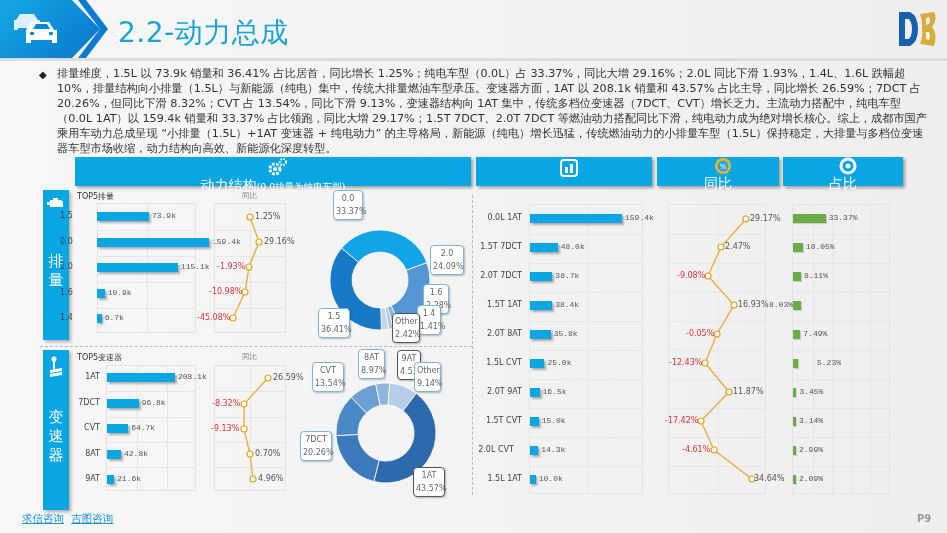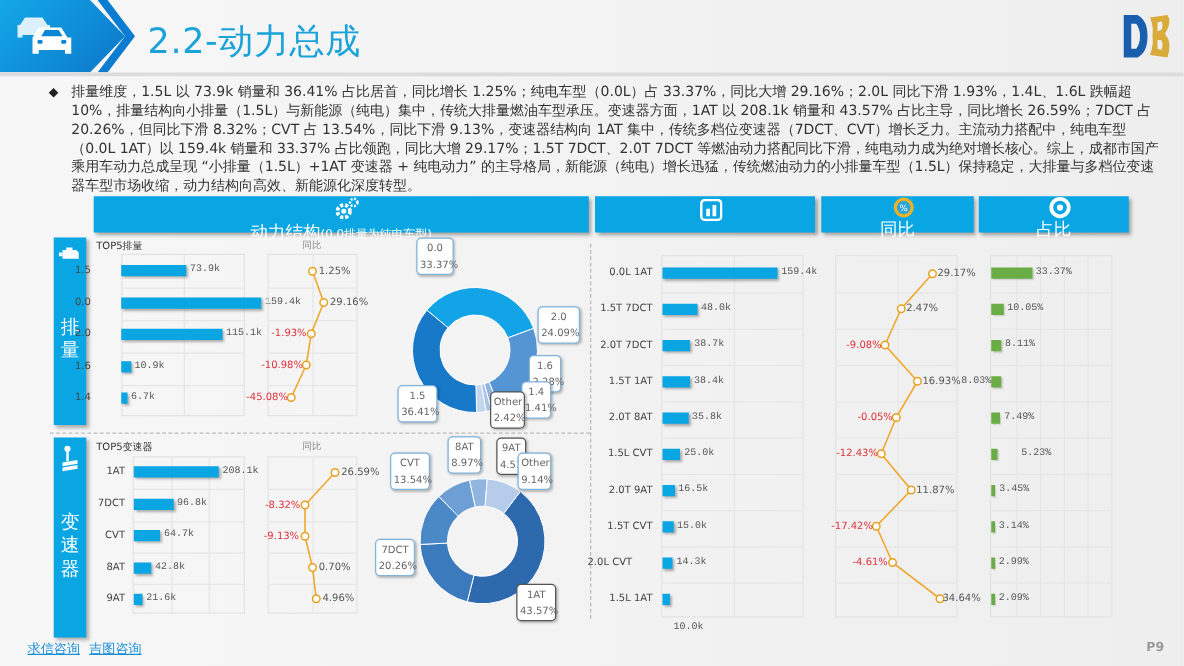--- a/index.html
+++ b/index.html
@@ -353,26 +353,26 @@
     <div class="bar-val" style="left: 553.662px; top: 329px;">35.8k</div>
     <div class="row-cat" style="left: 470px; top: 358px; width: 52px; text-align: right;">1.5L CVT</div>
     <div class="bar" style="left: 530px; top: 359px; width: 14.4291px;"></div>
     <div class="bar-val" style="left: 547.429px; top: 358px;">25.0k</div>
     <div class="row-cat" style="left: 470px; top: 387px; width: 52px; text-align: right;">2.0T 9AT</div>
     <div class="bar" style="left: 530px; top: 388px; width: 9.52321px;"></div>
     <div class="bar-val" style="left: 542.523px; top: 387px;">16.5k</div>
     <div class="row-cat" style="left: 470px; top: 416px; width: 52px; text-align: right;">1.5T CVT</div>
     <div class="bar" style="left: 530px; top: 417px; width: 8.65747px;"></div>
     <div class="bar-val" style="left: 541.657px; top: 416px;">15.0k</div>
-    <div class="row-cat" style="left: 470px; top: 445px; width: 52px; text-align: left;">2.0L CVT</div>
+    <div class="row-cat" style="left: 470px; top: 445px; width: 52px; text-align: center;">2.0L CVT</div>
     <div class="bar" style="left: 530px; top: 446px; width: 8.25345px;"></div>
     <div class="bar-val" style="left: 541.253px; top: 445px;">14.3k</div>
     <div class="row-cat" style="left: 470px; top: 474px; width: 52px; text-align: right;">1.5L 1AT</div>
     <div class="bar" style="left: 530px; top: 475px; width: 5.77164px;"></div>
-    <div class="bar-val" style="left: 538.772px; top: 474px; margin-top: 23px;">10.0k</div>
+    <div class="bar-val" style="left: 538.772px; top: 474px;">10.0k</div>
   </div>
 
 <div class="grid-box" style="left:668px; top:204px; width:98px; height:290px;">
   <div class="vline" style="left:49px;"></div>
   <div class="hline" style="top:29px;"></div>
     <div class="hline" style="top:58px;"></div>
     <div class="hline" style="top:87px;"></div>
     <div class="hline" style="top:116px;"></div>
   <div class="hline" style="top:145px;"></div>
     <div class="hline" style="top:174px;"></div>

